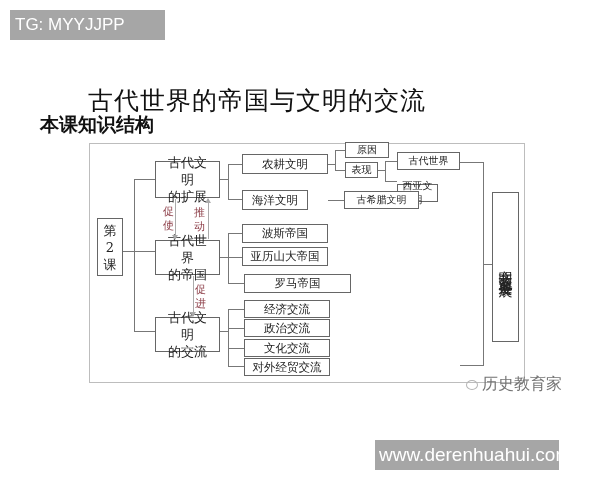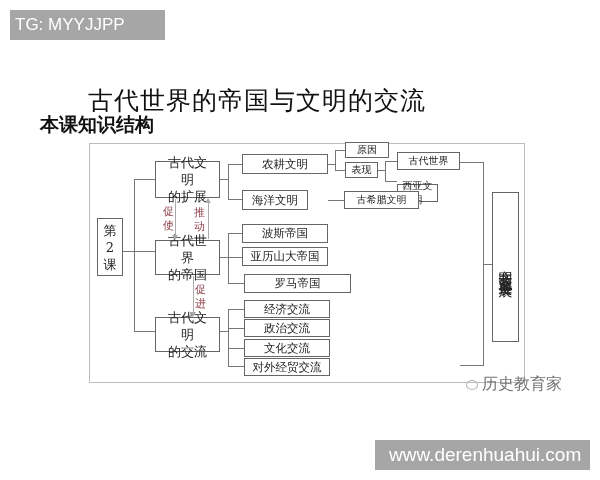--- a/index.html
+++ b/index.html
@@ -1,21 +1,21 @@
 <!DOCTYPE html>
 <html><head>
 <meta charset="utf-8">
 <style>
   html, body { margin:0; padding:0; }
   body { width:600px; height:480px; background:#ffffff; position:relative; overflow:hidden;
          font-family: "DejaVu Sans", "Liberation Sans", sans-serif; color:#111; }
   .abs { position:absolute; }
   .wm { position:absolute; background:#a6a6a6; color:#ffffff; font-family:"Liberation Sans", sans-serif; }
   .wm-tl { left:10px; top:10px; width:155px; height:30px; font-size:17px; line-height:30px; padding-left:5px; box-sizing:border-box; }
-  .wm-br { left:375px; top:440px; width:215px; height:30px; font-size:19px; line-height:30px; padding-left:14px; box-sizing:border-box; }
+  .wm-br { left:375px; top:440px; width:184px; height:30px; font-size:19px; line-height:30px; padding-left:4px; box-sizing:border-box; }
   .title { left:88px; top:84px; font-size:25px; letter-spacing:1px; white-space:nowrap; color:#111; }
   .subtitle { left:40px; top:112px; font-size:19px; font-weight:bold; white-space:nowrap; color:#111; }
   .frame { left:89px; top:143px; width:436px; height:240px; border:1px solid #bdbdbd; box-sizing:border-box; }
   .box { position:absolute; border:1px solid #666; background:#fff; box-sizing:border-box;
          display:flex; align-items:center; justify-content:center; text-align:center; color:#222; }
   .l1 { font-size:13px; line-height:17px; padding:0 6px;font-family:Liberation Serif, serif; }
   .l2 { font-size:11.5px; }
   .l3 { font-size:10px; }
   .vtext { font-size:14px; line-height:21px; writing-mode:vertical-rl; text-orientation:upright; letter-spacing:2px; }
   .hl { position:absolute; height:1px; background:#777; }

